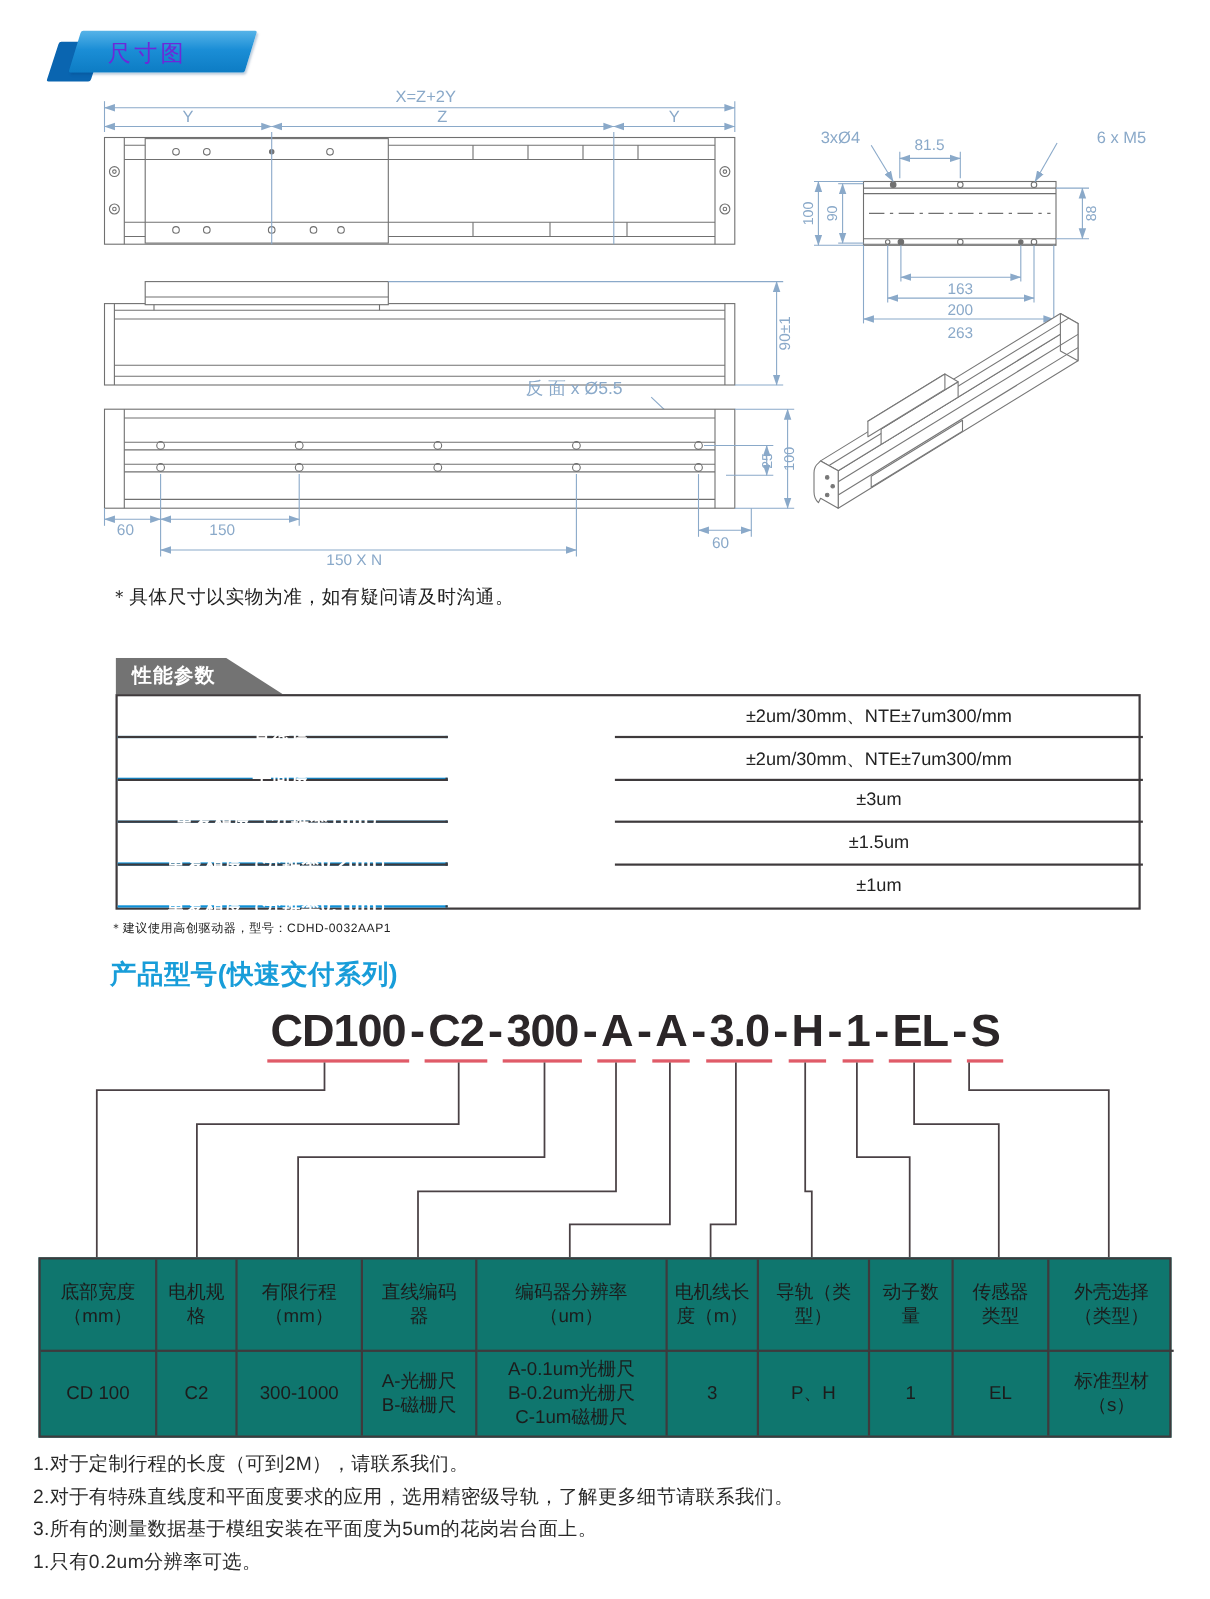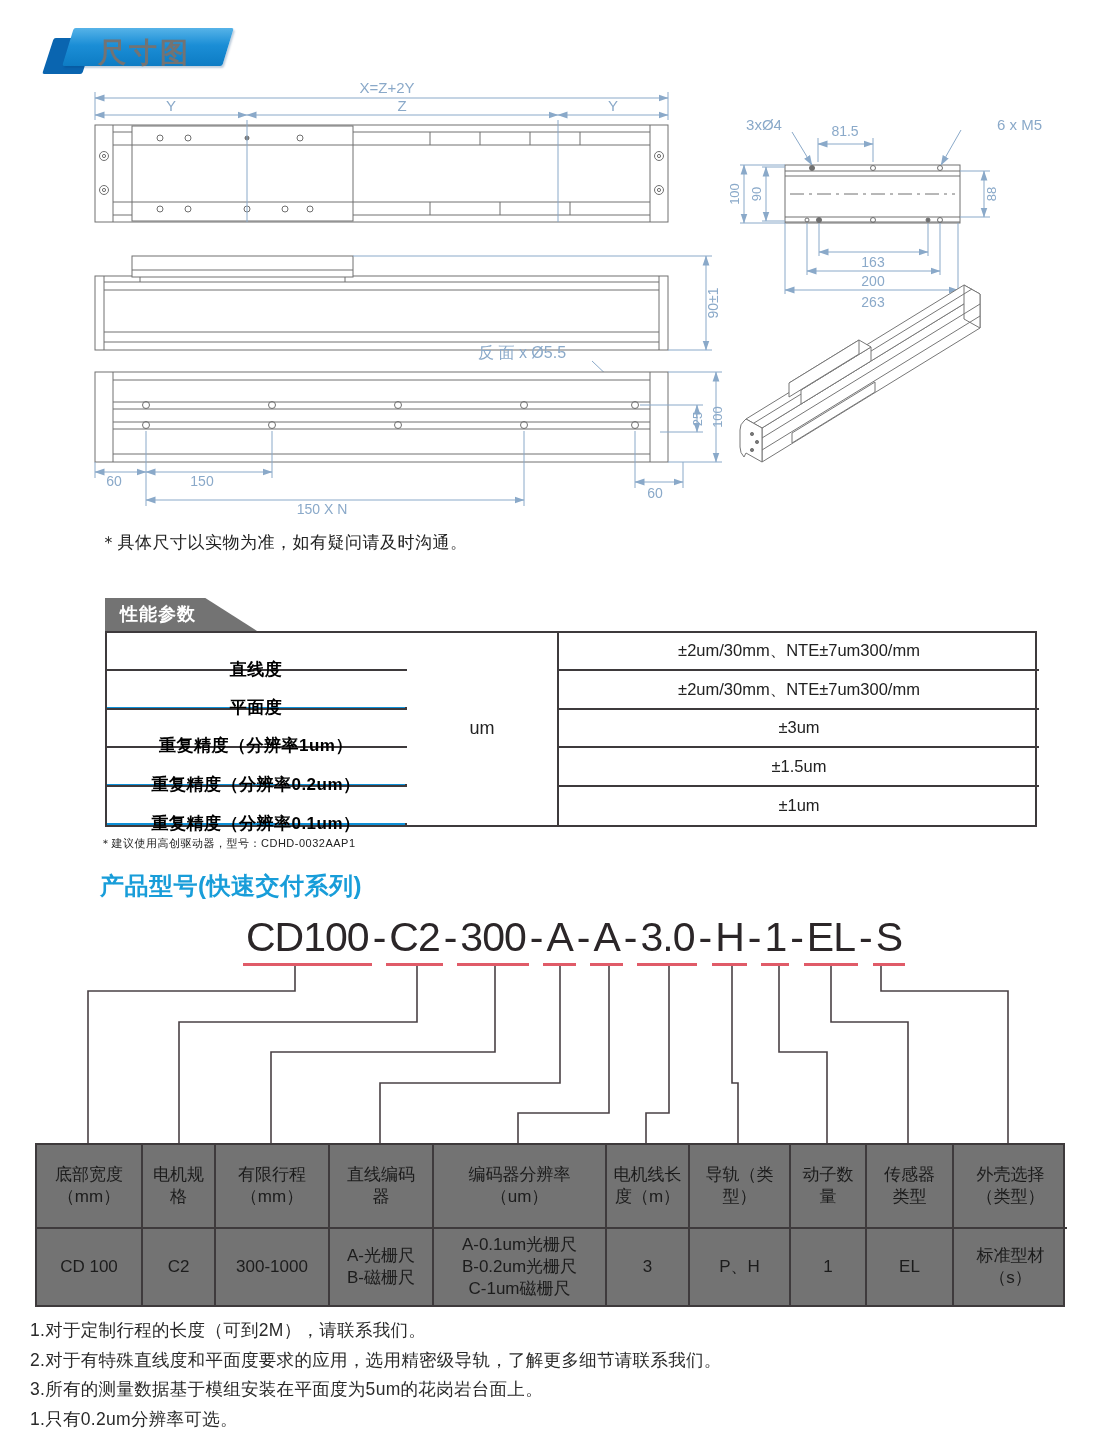--- a/index.html
+++ b/index.html
@@ -7,62 +7,62 @@
   body { font-family:"Liberation Sans","DejaVu Sans",sans-serif; color:#1f1f1f; }
   .page { position:relative; width:1100px; height:1454px; background:#ffffff; overflow:hidden; margin:0 auto; }
 
   
   .dim-badge { position:absolute; left:40px; top:26px; width:200px; height:46px; }
   .dim-badge .fold { position:absolute; left:8px; top:12px; width:40px; height:36px;
         background:#0a65b0; transform:skewX(-18deg); border-radius:2px; }
   .dim-badge .bar  { position:absolute; left:28px; top:2px; width:160px; height:38px;
         background:linear-gradient(180deg,#56b3e8 0%,#1b8ed6 45%,#0d7cc4 100%);
         transform:skewX(-17deg); border-radius:2px; box-shadow:2px 2px 2px rgba(0,60,120,.25); }
-  .dim-badge .label{ position:absolute; left:58px; top:8px; color:#737373; font-size:28px;
-        font-weight:bold; letter-spacing:3px; }
+  .dim-badge .label{ position:absolute; left:58px; top:8px; color:#6d28d9; font-size:21px;
+        font-weight:normal; letter-spacing:3px; }
 
   
   .draw { position:absolute; left:0; top:70px; width:1100px; height:470px; }
   .draw text { font-family:"Liberation Sans","DejaVu Sans",sans-serif; fill:#8aa9c9; }
 
   
   .note-dim  { position:absolute; left:100px; top:531px; font-size:17px; color:#222; letter-spacing:.5px; }
   .note-perf { position:absolute; left:100px; top:836px; font-size:11px; color:#222; letter-spacing:.5px; }
 
   
   .perf-badge { position:absolute; left:105px; top:598px; width:152px; height:33px;
         background:#737373; clip-path:polygon(0 0,66% 0,100% 100%,0 100%); }
   .perf-badge span { display:block; color:#fff; font-weight:bold; font-size:18px;
         line-height:33px; padding-left:15px; letter-spacing:1px; }
   .ptable { position:absolute; left:105px; top:631px; width:932px;
         display:grid; grid-template-columns:300px 152px 480px; grid-template-rows:repeat(5,38.4px);
         border:2px solid #3e3a3c; background:#fff; }
   .ptable > div { display:flex; align-items:center; justify-content:center; }
-  .pl { grid-column:1; background:#0e90d7; color:#000000; font-weight:bold; font-size:17px;
+  .pl { grid-column:1; background:#0e90d7; color:#ffffff; font-weight:bold; font-size:17px;
         border-right:2px solid #3e3a3c; border-bottom:2px solid #3e3a3c; letter-spacing:.5px;margin-top:36px; }
   .pu { grid-column:2; grid-row:1/6; border-right:2px solid #3e3a3c; font-size:18px; color:#222; }
   .pv { grid-column:3; border-bottom:2px solid #3e3a3c; font-size:16.5px; color:#222; }
   .gr1{grid-row:1}.gr2{grid-row:2}.gr3{grid-row:3}.gr4{grid-row:4}.gr5{grid-row:5}
   .ptable .gr5.pl, .ptable .gr5.pv { border-bottom:none; }
 
   
   .order-title { position:absolute; left:100px; top:870px; font-size:24px; font-weight:bold;
         color:#189dd9; letter-spacing:.5px; }
-  .model-line { position:absolute; left:243px; top:914px; font-size:41px; font-weight:normal;
+  .model-line { position:absolute; left:243px; top:914px; font-size:41px; font-weight:bold;
         color:#2b2628; letter-spacing:-1px; white-space:nowrap; }
   .model-line .seg { display:inline-block; border-bottom:3px solid #e05b68; padding:0 3px 2px; }
   .model-line .sep { display:inline-block; padding:0 1px 5px; }
   .conn { position:absolute; left:0; top:960px; width:1100px; height:185px; }
 
   
   .stable { position:absolute; left:35px; top:1143px; width:1030px;
         display:grid;
         grid-template-columns:106px 73px 114px 104px 173px 83px 101px 76px 87px 113px;
         grid-template-rows:84px 76px;
-        border:2px solid #3e3a3c; background:#737373; }
+        border:2px solid #3e3a3c; background:#0f766e; }
   .stable > div { display:flex; flex-direction:column; align-items:center; justify-content:center;
         border-right:2px solid #3e3a3c; border-bottom:2px solid #3e3a3c;
         font-size:17px; line-height:1.28; text-align:center; padding:1px 3px;
         word-break:break-all; color:#1c1c1c; }
   .stable > div.lastcol { border-right:none; }
   .stable > div.datarow { border-bottom:none; }
 
   
   .fnotes { position:absolute; left:30px; top:1316px; font-size:17.5px; color:#2a2a2a; }
   .fnotes div { line-height:29.5px; letter-spacing:.3px; }
@@ -274,21 +274,20 @@
     </g>
   </svg>
 
   <div class="note-dim">＊具体尺寸以实物为准，如有疑问请及时沟通。</div>
 
   <div class="perf-badge">
     <span>性能参数</span>
   </div>
 
   <div class="ptable">
-    <div class="pu">um</div>
     <div class="pl gr1">直线度</div>
     <div class="pv gr1">±2um/30mm、NTE±7um300/mm</div>
     <div class="pl gr2">平面度</div>
     <div class="pv gr2">±2um/30mm、NTE±7um300/mm</div>
     <div class="pl gr3">重复精度（分辨率1um）</div>
     <div class="pv gr3">±3um</div>
     <div class="pl gr4">重复精度（分辨率0.2um）</div>
     <div class="pv gr4">±1.5um</div>
     <div class="pl gr5">重复精度（分辨率0.1um）</div>
     <div class="pv gr5">±1um</div>

